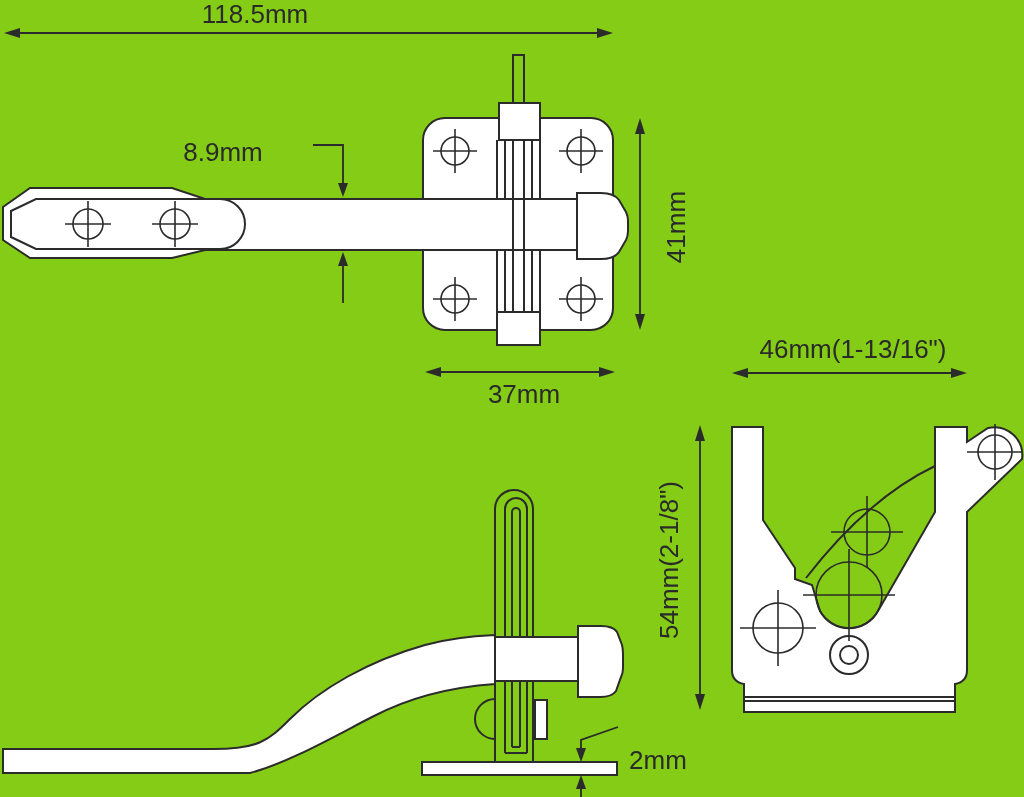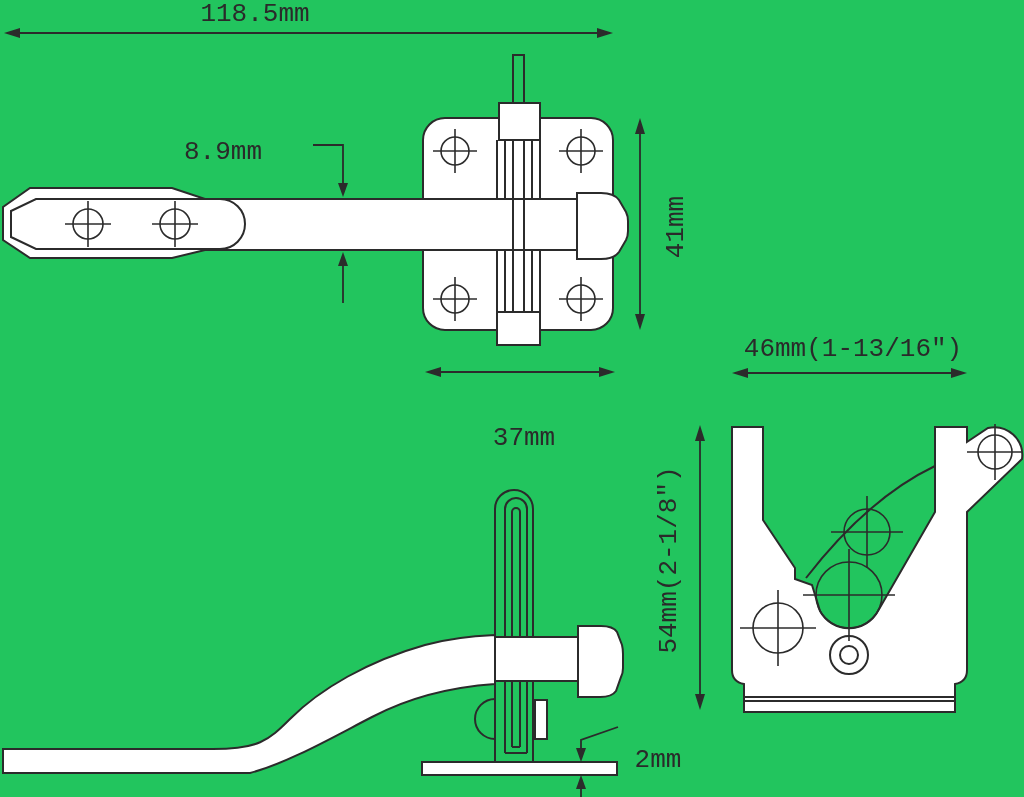--- a/index.html
+++ b/index.html
@@ -1,20 +1,20 @@
 <!DOCTYPE html>
 <html><head>
 <meta charset="utf-8">
 <style>
   html,body{margin:0;padding:0;background:#ffffff;}
   #canvas{
     position:relative;
     width:1024px;height:797px;
-    background:#22c55e;
-    font-family:Liberation Mono, monospace;
+    background:#84cc16;
+    font-family:Liberation Sans, sans-serif;
     overflow:hidden;
   }
   #canvas svg{position:absolute;left:0;top:0;}
   .lbl{
     position:absolute;
     font-size:26px;
     color:#2a2a2a;
     white-space:nowrap;
     transform:translate(-50%,-50%);
     letter-spacing:0px;
@@ -186,17 +186,17 @@
       <path class="dim" d="M618,727 L581,740 L581,748"></path>
       <polygon class="head" points="581,762 576,748 586,748"></polygon>
       <line class="dim" x1="581" y1="797" x2="581" y2="789"></line>
       <polygon class="head" points="581,775 576,789 586,789"></polygon>
     </g>
   </svg>
 
   <div class="lbl" style="left:255px;top:14px;">118.5mm</div>
   <div class="lbl" style="left:223px;top:152px;">8.9mm</div>
   <div class="lbl rot" style="left:676px;top:227px;">41mm</div>
-  <div class="lbl" style="left:524px;top:394px;margin-top:44px;">37mm</div>
+  <div class="lbl" style="left:524px;top:394px;">37mm</div>
   <div class="lbl" style="left:853px;top:349px;">46mm(1-13/16")</div>
   <div class="lbl rot" style="left:669px;top:560px;">54mm(2-1/8")</div>
   <div class="lbl" style="left:658px;top:760px;">2mm</div>
 </div>
 
 </body></html>

